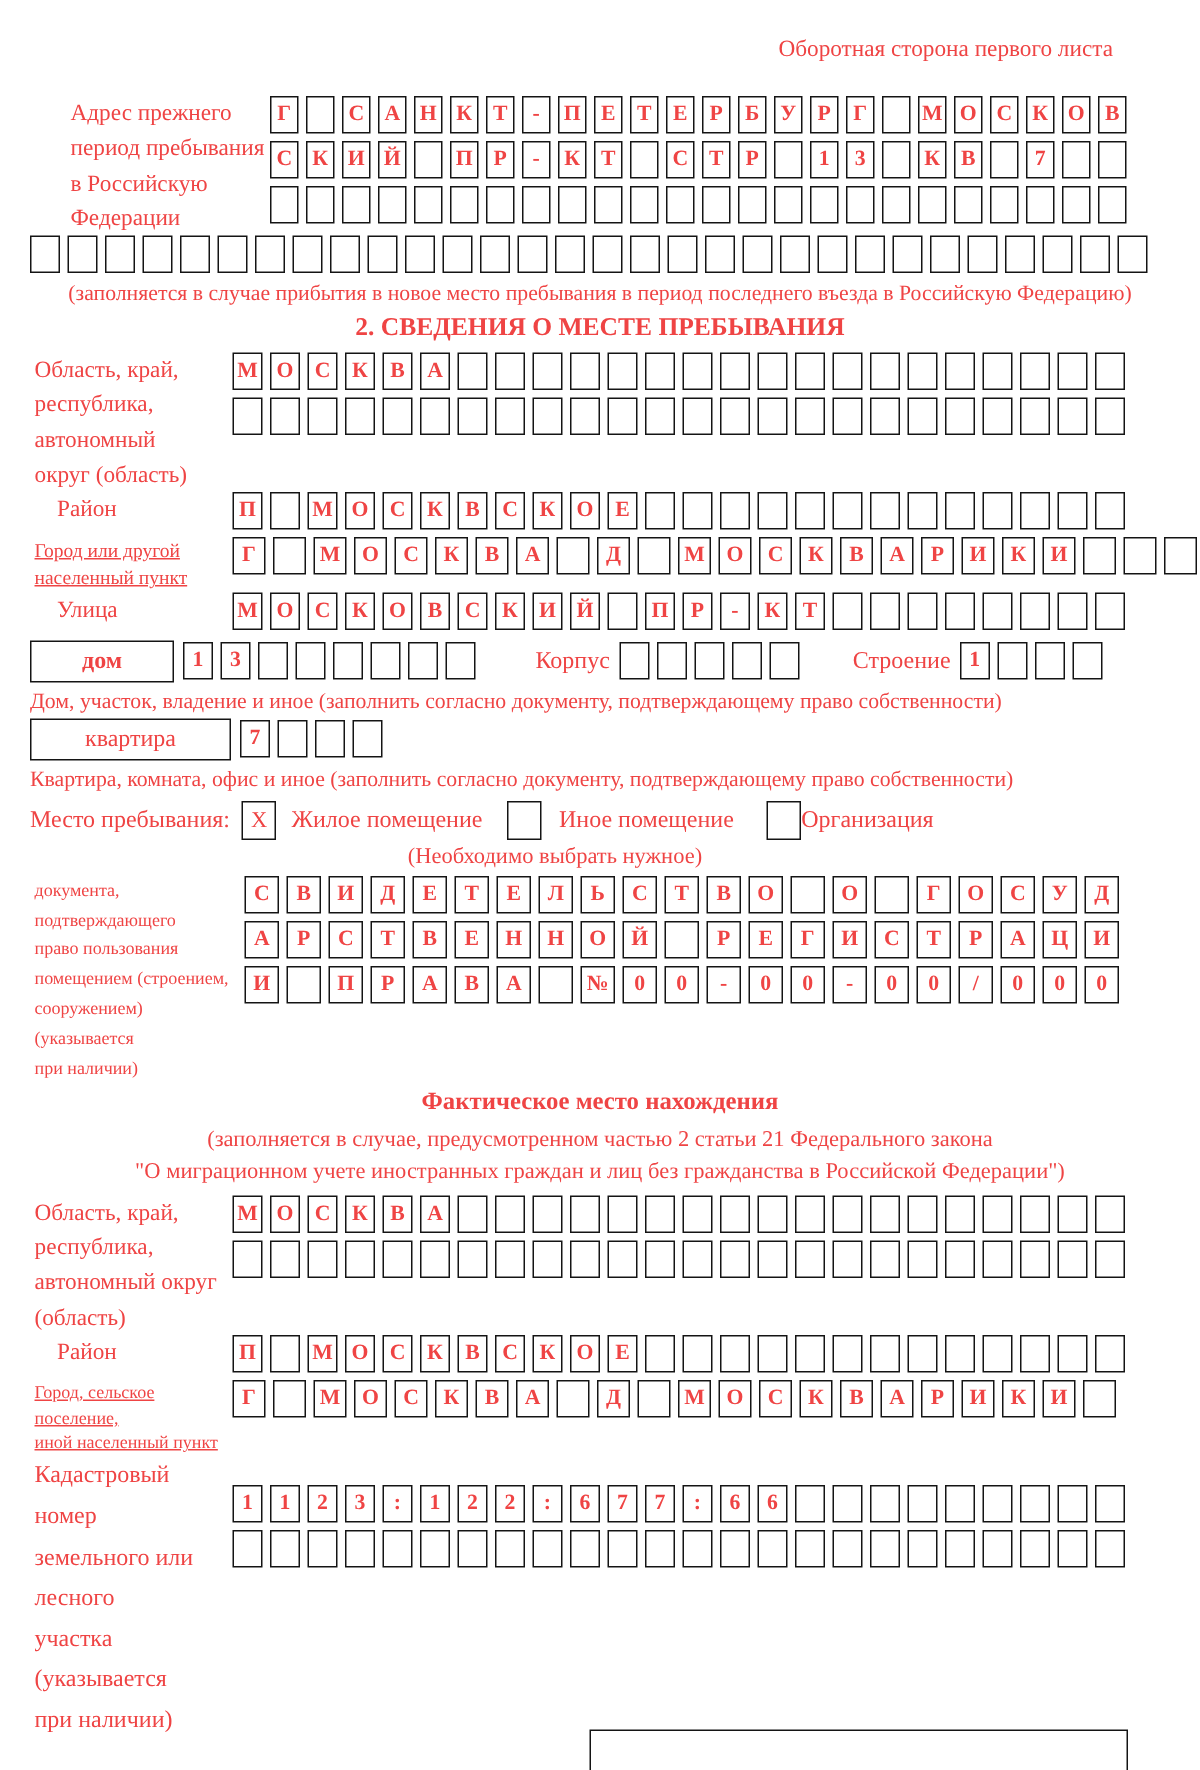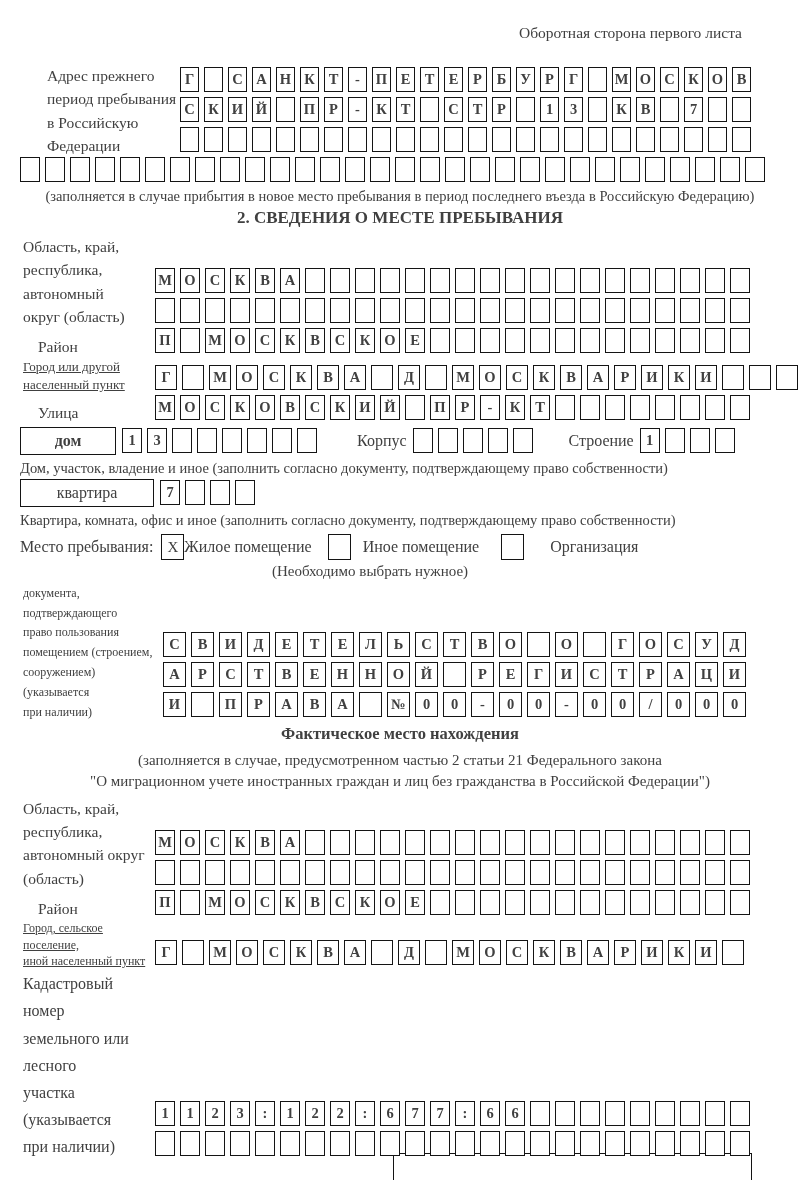--- a/index.html
+++ b/index.html
@@ -1,24 +1,24 @@
 <!DOCTYPE html>
 <html><head>
 <meta charset="utf-8">
 <style>
   html,body { margin:0; padding:0; background:#fff; }
   .page {
     position:relative; width:800px; height:1180px; box-sizing:border-box;
-    background:#ffffff; color:#404040;
+    background:#ffffff; color:#ef4444;
     font-family:"Liberation Serif","DejaVu Serif",serif;
     padding:24px 20px 0 20px; overflow:hidden;
   }
   .hdr { text-align:right; font-size:15.5px; padding-right:38px; }
 
-  .flexrow { display:flex; align-items:flex-end; }
+  .flexrow { display:flex; align-items:flex-start; }
   .lbl { font-size:15.5px; line-height:1.5; box-sizing:border-box; flex:none; }
   .w160 { width:160px; padding-left:27px; }
   .w135 { width:135px; padding-left:3px; }
   .ind  { padding-left:18px; }
   .lbl-small { font-size:12px; line-height:1.65; }
   .lbl-small2 { font-size:12px; line-height:1.4;text-decoration:underline; }
   .lbl-cad { font-size:16px; line-height:1.7; }
 
   .cells { display:flex; column-gap:5px; height:25px; margin-bottom:5px; }
   .cell {
@@ -388,25 +388,25 @@
         <span class="cell"></span>
         <span class="cell"></span>
         <span class="cell"></span>
       </span>
   </div>
   <div class="note">Квартира, комната, офис и иное (заполнить согласно документу, подтверждающему право собственности)</div>
 
   <div class="stay-row">
     <span>Место пребывания:</span>
     <span class="checkbox" style="margin-left:8px;">X</span>
-    <span style="">Жилое помещение</span>
+    <span style="margin-left:10px;">Жилое помещение</span>
     <span class="checkbox" style="margin-left:16px;"></span>
     <span style="margin-left:12px;">Иное помещение</span>
     <span class="checkbox" style="margin-left:22px;"></span>
-    <span style="margin-left:26px;">Организация</span>
+    <span style="">Организация</span>
   </div>
   <div class="opt-note">(Необходимо выбрать нужное)</div>
 
   <div class="flexrow doc-block">
     <div class="lbl w135 lbl-small" style="width:143px;">
       <div>документа, подтверждающего</div>
       <div>право пользования</div>
       <div>помещением (строением,</div>
       <div>сооружением) (указывается</div>
       <div>при наличии)</div>

